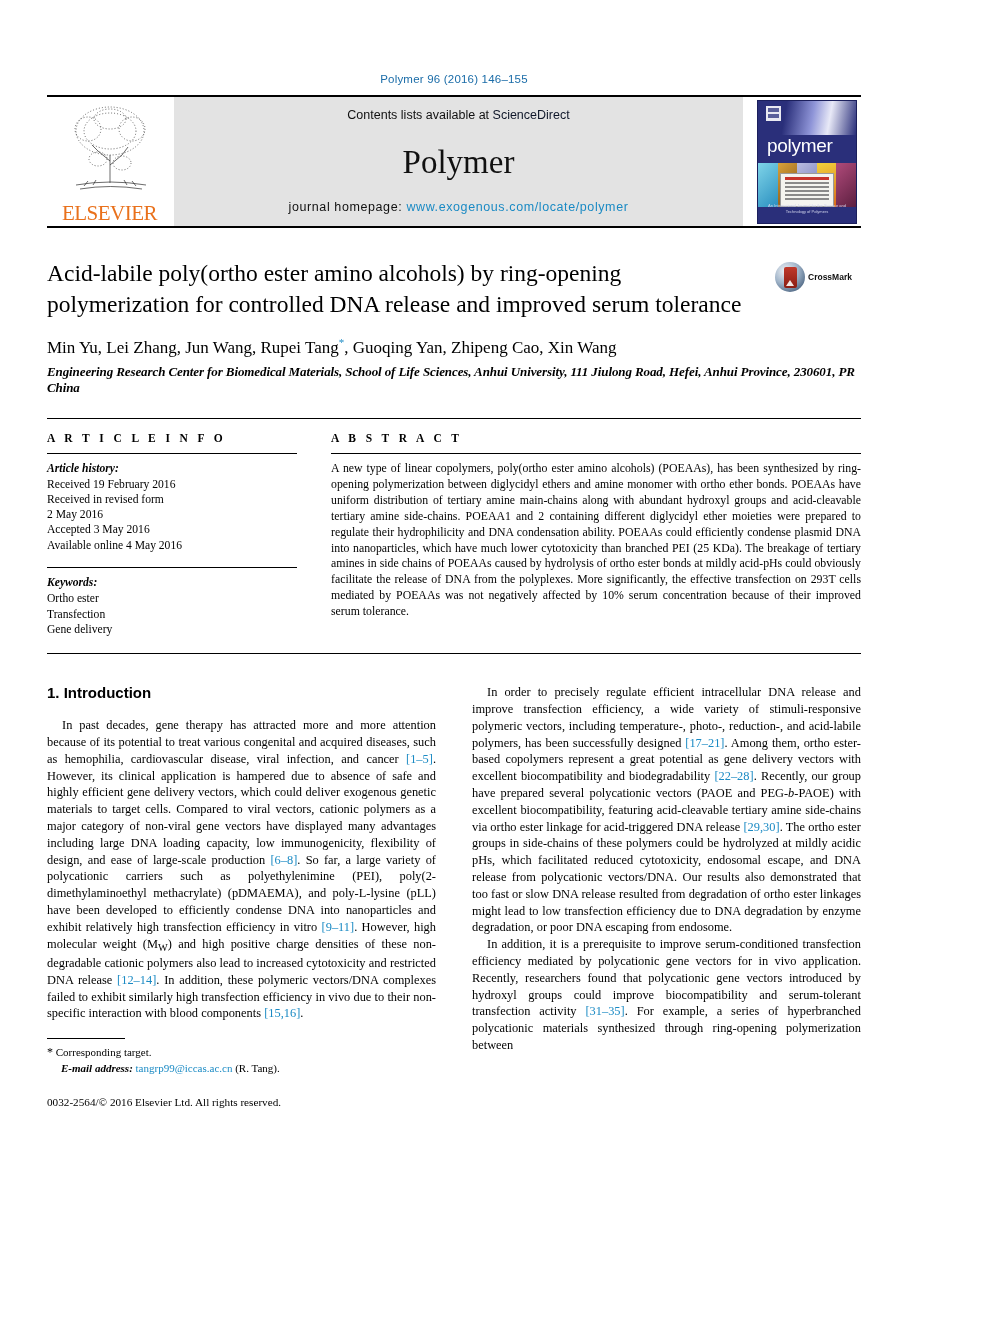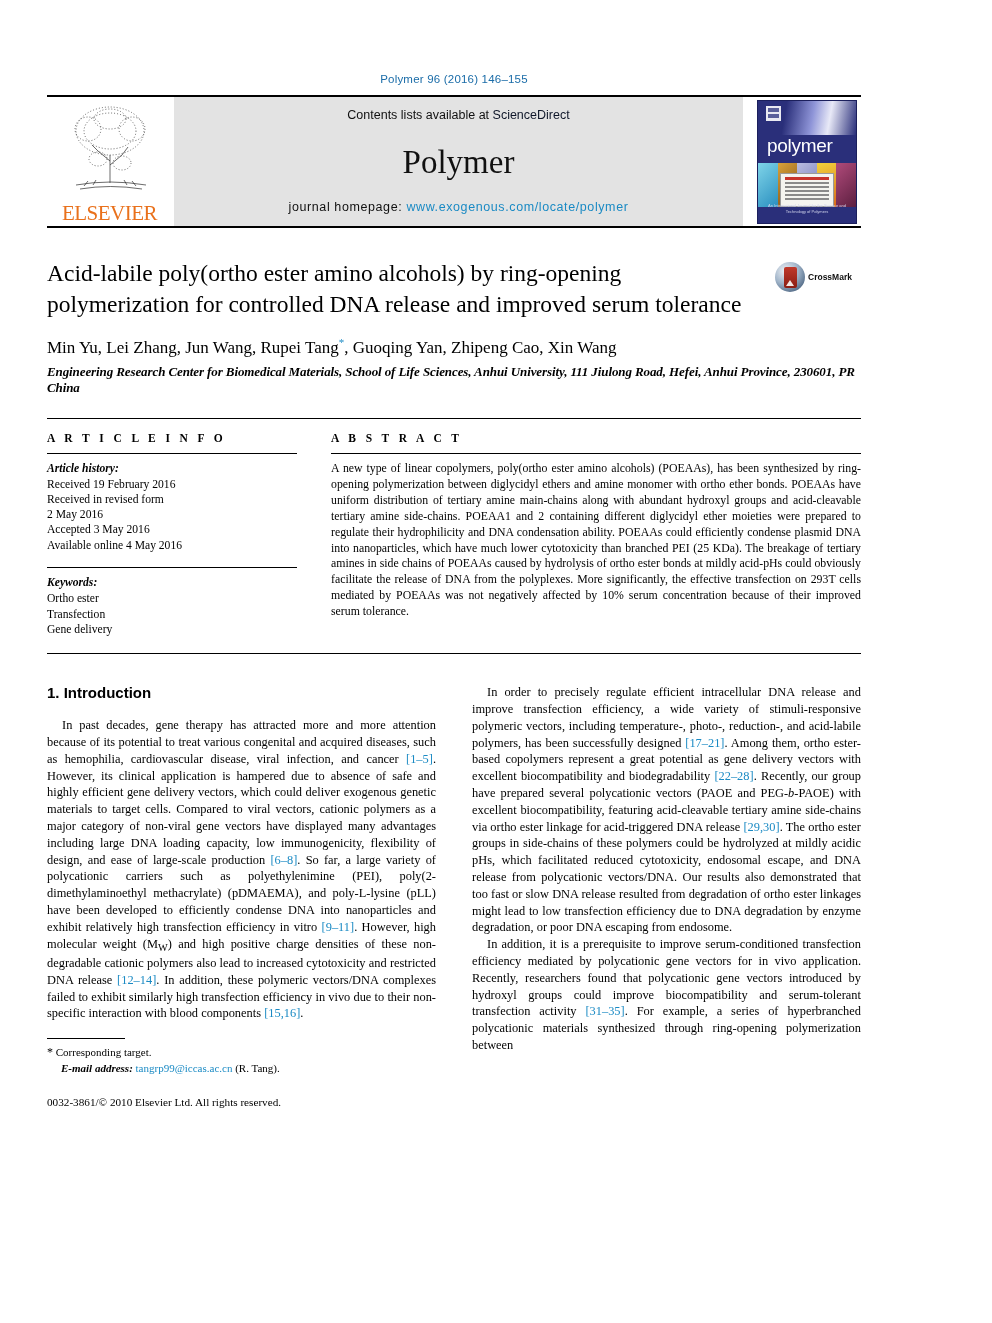--- a/index.html
+++ b/index.html
@@ -351,21 +351,21 @@
           <span class="star">*</span><span> Corresponding target.</span>
         </div>
         <div class="footnote-line" style="padding-left:14px">
           <span class="footnote-em">E-mail address:</span>
           <span class="footnote-link">tangrp99@iccas.ac.cn</span>
           <span>(R. Tang).</span>
         </div>
       </div>
 
       <div class="pub-footer">
-        <div>0032-3861/© 2010 Elsevier Ltd. All rights reserved.</div>
+        <div>0032-2564/© 2016 Elsevier Ltd. All rights reserved.</div>
       </div>
     </div>
 
     <div class="body-col">
       <p><span>In order to precisely regulate efficient intracellular DNA release and improve transfection efficiency, a wide variety of stimuli-responsive polymeric vectors, including temperature-, photo-, reduction-, and acid-labile polymers, has been successfully designed </span><span class="cite">[17–21]</span><span>. Among them, ortho ester-based copolymers represent a great potential as gene delivery vectors with excellent biocompatibility and biodegradability </span><span class="cite">[22–28]</span><span>. Recently, our group have prepared several polycationic vectors (PAOE and PEG-</span><i>b</i><span>-PAOE) with excellent biocompatibility, featuring acid-cleavable tertiary amine side-chains via ortho ester linkage for acid-triggered DNA release </span><span class="cite">[29,30]</span><span>. The ortho ester groups in side-chains of these polymers could be hydrolyzed at mildly acidic pHs, which facilitated reduced cytotoxicity, endosomal escape, and DNA release from polycationic vectors/DNA. Our results also demonstrated that too fast or slow DNA release resulted from degradation of ortho ester linkages might lead to low transfection efficiency due to DNA degradation by enzyme degradation, or poor DNA escaping from endosome.</span></p>
       <p><span>In addition, it is a prerequisite to improve serum-conditioned transfection efficiency mediated by polycationic gene vectors for in vivo application. Recently, researchers found that polycationic gene vectors introduced by hydroxyl groups could improve biocompatibility and serum-tolerant transfection activity </span><span class="cite">[31–35]</span><span>. For example, a series of hyperbranched polycationic materials synthesized through ring-opening polymerization between</span></p>
     </div>
   </div>
 
 </div>

